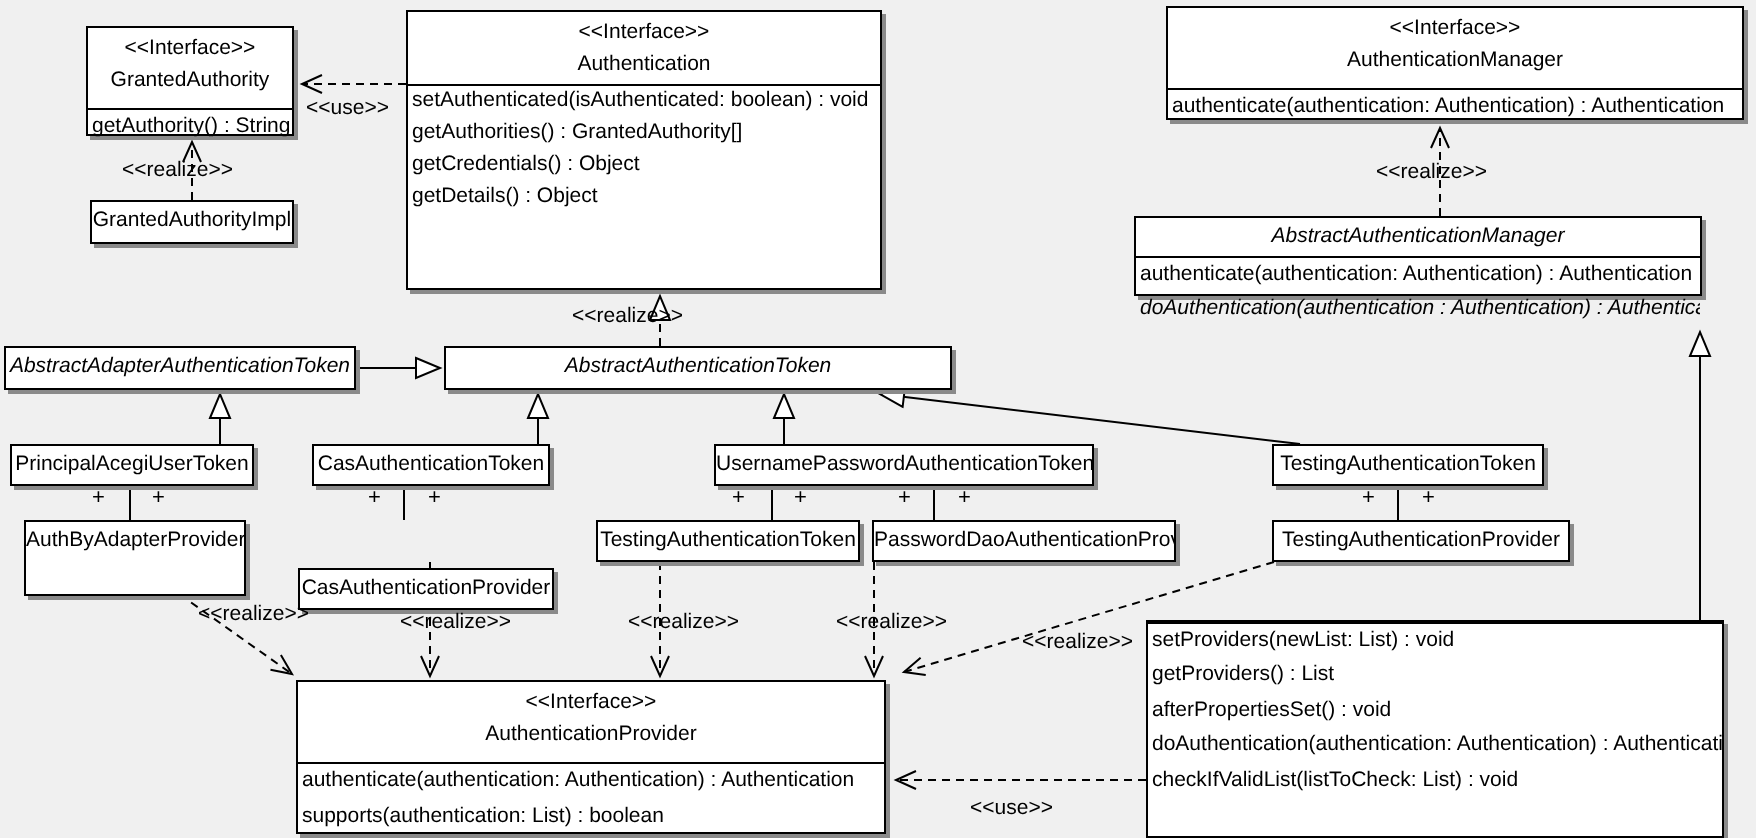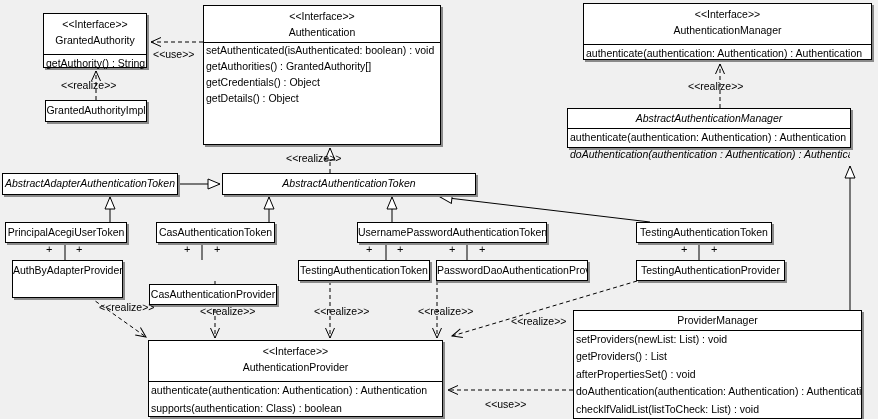--- a/index.html
+++ b/index.html
@@ -157,26 +157,25 @@
     <div class="cname">TestingAuthenticationProvider</div>
   </div>
 
   <div class="uml-class iface r18 hpad" style="left:148px;top:340px;width:295px;height:77px;">
     <div class="hdr">
       <div class="stereo">&lt;&lt;Interface&gt;&gt;</div>
       <div class="cname">AuthenticationProvider</div>
     </div>
     <div class="methods">
       <div class="m">authenticate(authentication: Authentication) : Authentication</div>
-      <div class="m">supports(authentication: Class) : boolean</div>
+      <div class="m">supports(authentication: List) : boolean</div>
     </div>
   </div>
 
   <div class="uml-class plain r17" style="left:573px;top:310px;width:289px;height:109px;">
-    <div class="cname">ProviderManager</div>
     <div class="methods">
       <div class="m">setProviders(newList: List) : void</div>
       <div class="m">getProviders() : List</div>
       <div class="m">afterPropertiesSet() : void</div>
       <div class="m">doAuthentication(authentication: Authentication) : Authentication</div>
       <div class="m">checkIfValidList(listToCheck: List) : void</div>
     </div>
   </div>
 
   <span class="elabel" style="left:153px;top:48px;">&lt;&lt;use&gt;&gt;</span>

